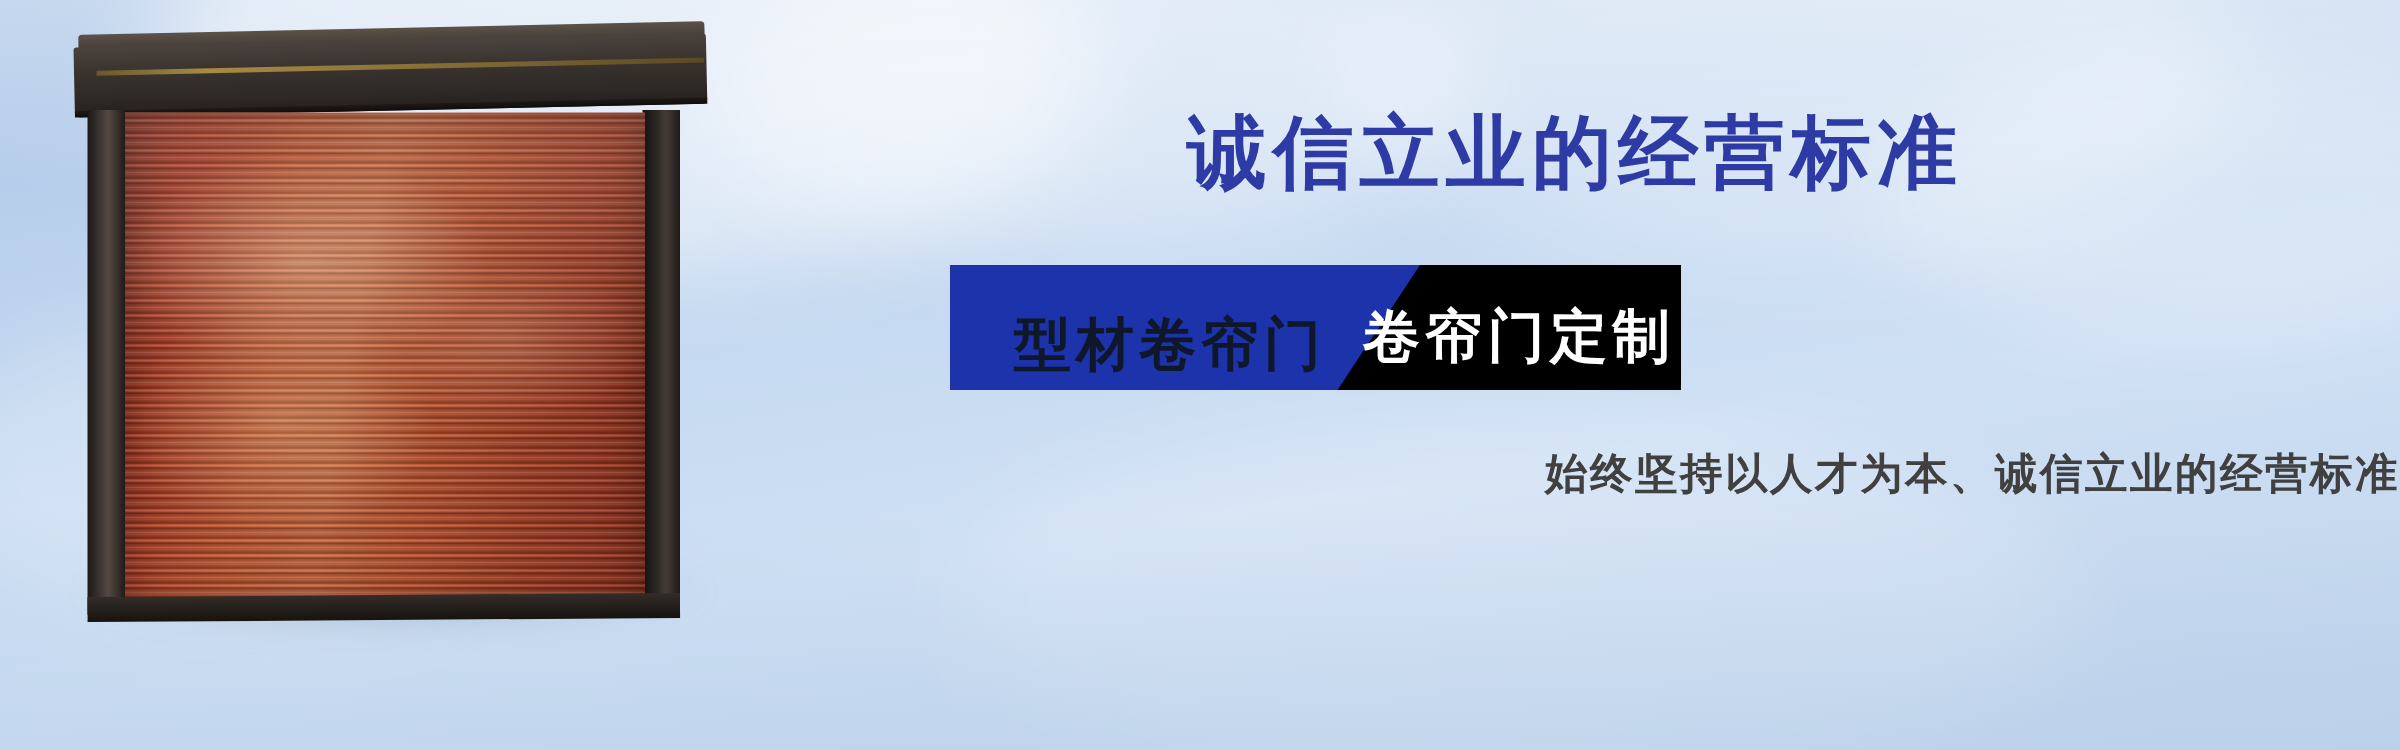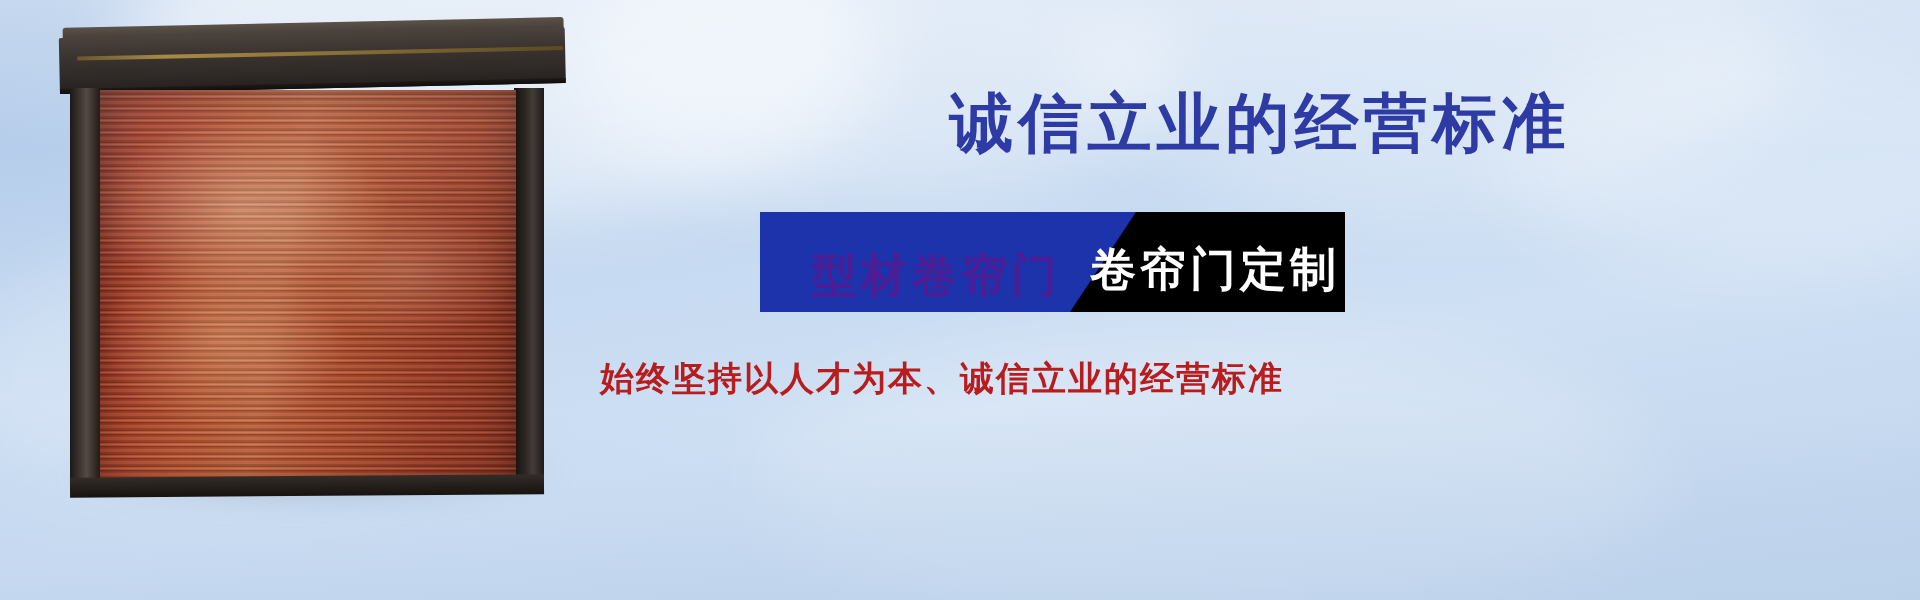--- a/index.html
+++ b/index.html
@@ -130,35 +130,35 @@
   }
   .badge-black{
     position:absolute;left:310px;top:0;width:275px;height:100px;
     background:#000000;
     clip-path:polygon(24% 0,100% 0,100% 100%,0 100%);
   }
   .badge-text-blue{
     position:absolute;left:26px;top:0;width:300px;height:128px;
     display:flex;align-items:center;justify-content:center;
     font-size:46px;font-weight:700;letter-spacing:4px;
-    color:#4c1d95;white-space:nowrap;
+    color:#0f172a;white-space:nowrap;
     font-family:Liberation Serif, serif;
   }
   .badge-text-black{
     position:absolute;left:330px;top:0;width:250px;height:116px;
     display:flex;align-items:center;justify-content:center;
     font-size:46px;font-weight:700;letter-spacing:4px;
     color:#ffffff;white-space:nowrap;
     font-family:"DejaVu Sans","Liberation Sans",sans-serif;
   }
   .subtitle{
     position:absolute;left:0;top:356px;width:1320px;
-    text-align:left;
+    text-align:right;
     font-size:34px;font-weight:700;letter-spacing:2px;
-    color:#b91c1c;white-space:nowrap;
+    color:#404040;white-space:nowrap;
     font-family:"DejaVu Sans","Liberation Sans",sans-serif;
   }
 </style>
 </head>
 <body>
 
 <div id="banner">
 
   <div class="sky-base"></div>
   <div class="cloud cloud-a"></div>

